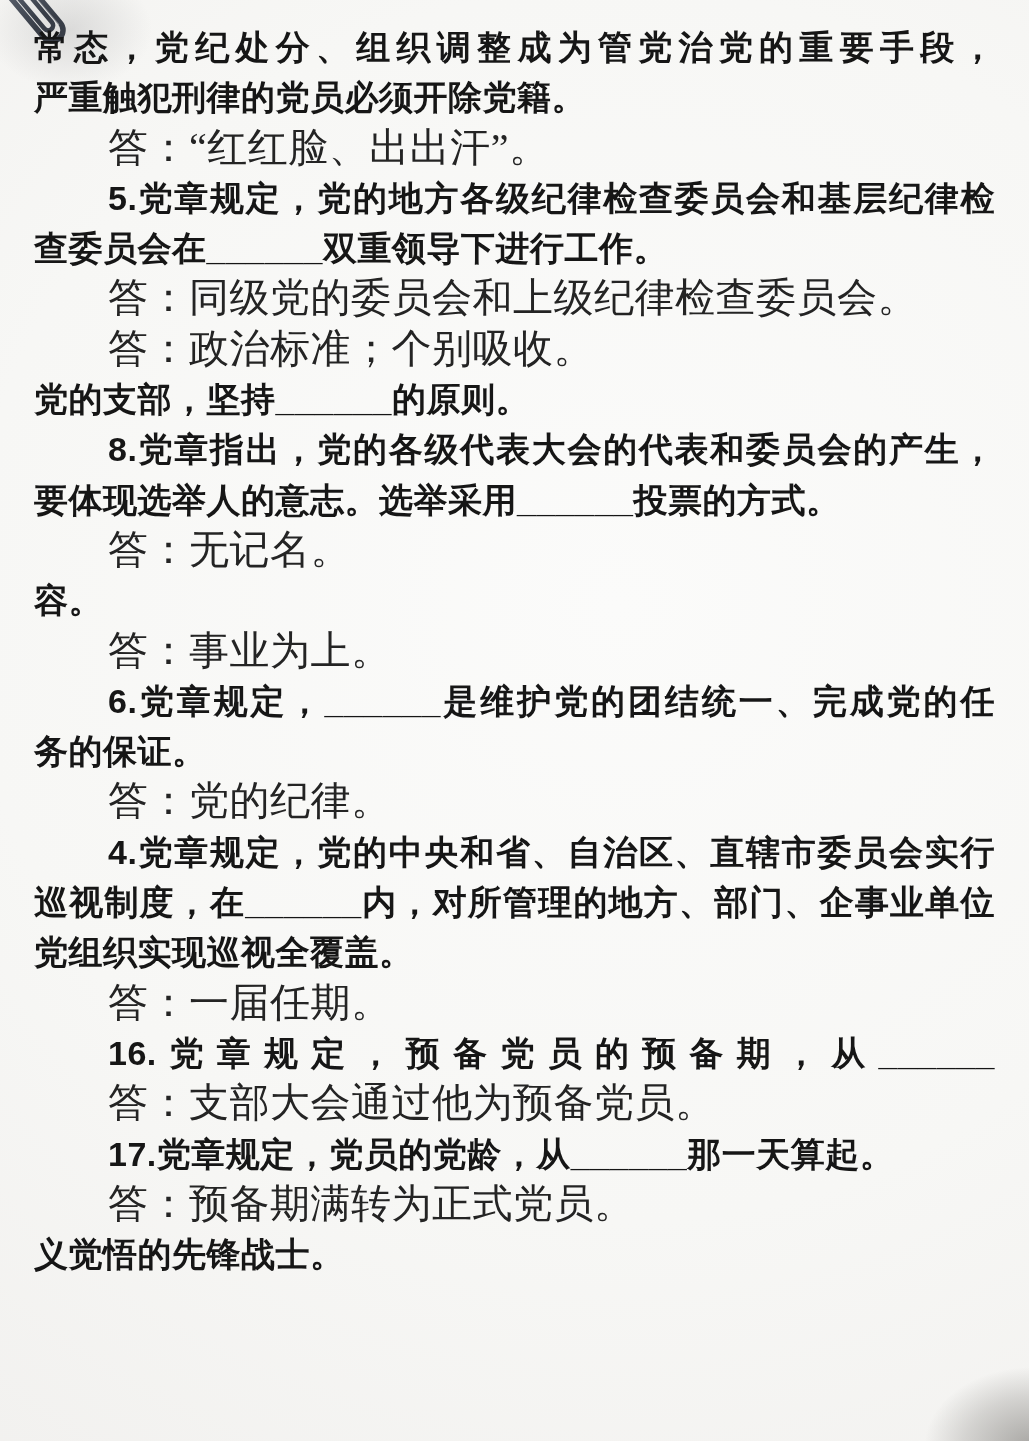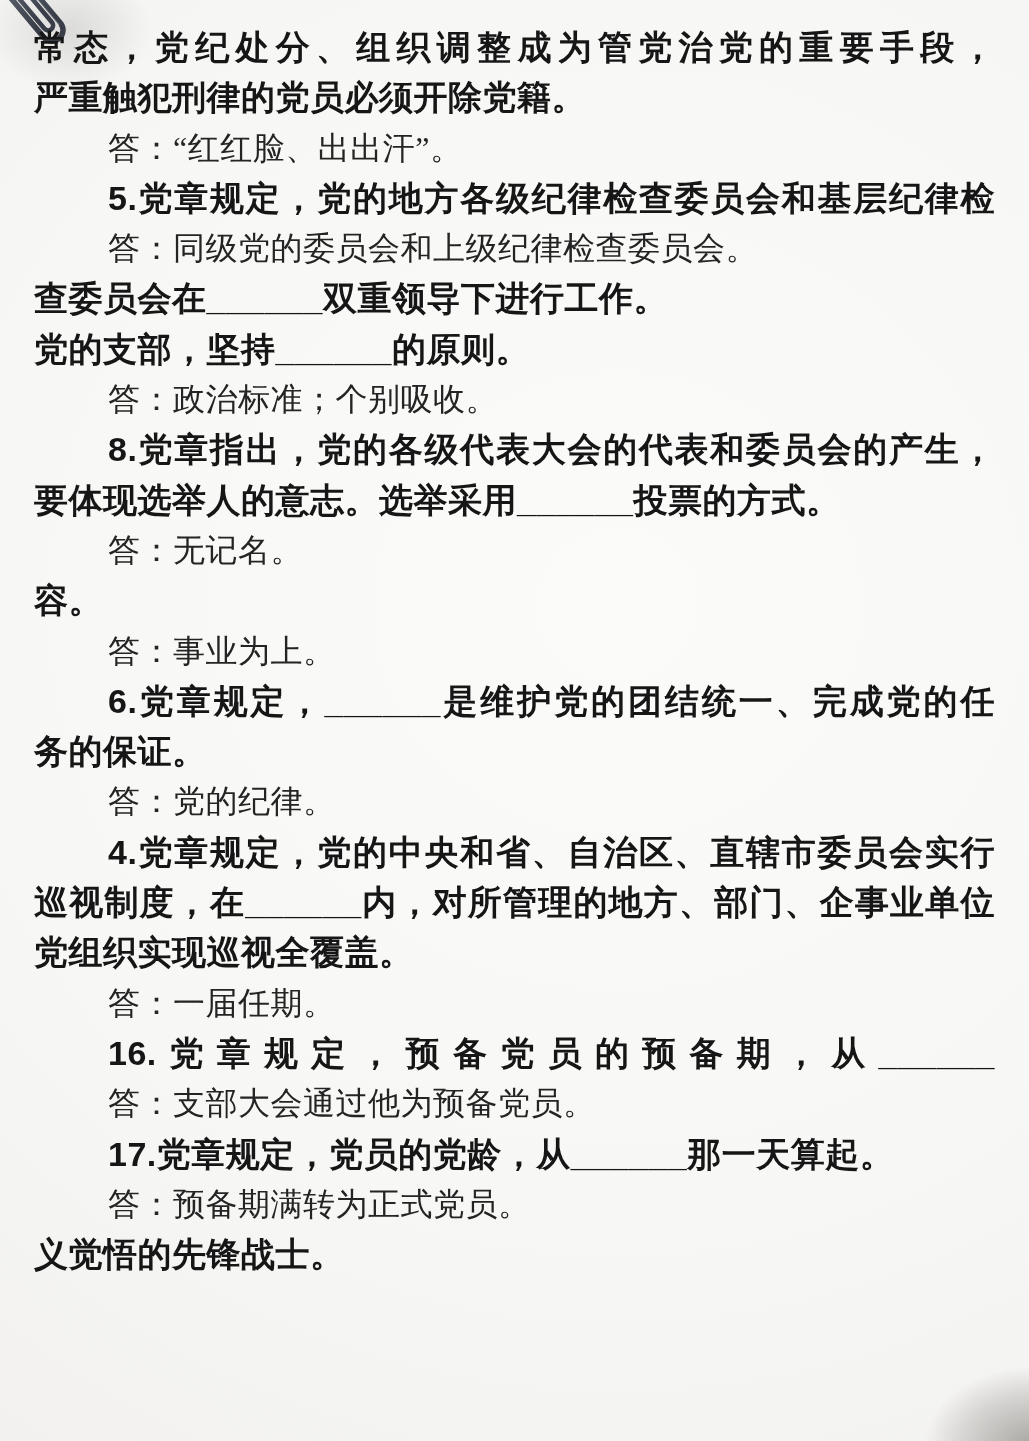--- a/index.html
+++ b/index.html
@@ -50,21 +50,21 @@
     letter-spacing: 0.5px;
   }
   .line.question {
     font-family: "Liberation Sans", "DejaVu Sans", sans-serif;
     font-weight: 700;
     font-size: 34px;
   }
   .line.answer {
     font-family: "Liberation Serif", "DejaVu Serif", serif;
     font-weight: 400;
-    font-size: 32px;
+    font-size: 40px;
     color: #242424;
   }
   .line.indent { text-indent: 74px; }
   .line.fill {
     white-space: normal;
     word-break: keep-all;
     overflow: hidden;
     text-align: justify;
     text-align-last: justify;
   }
@@ -93,24 +93,24 @@
 
       <path d="M -22 -70 L 58.5 24.5" fill="none" stroke="rgba(255,255,255,0.35)" stroke-width="1.4" stroke-linecap="round"></path>
     </svg>
   </div>
 
   <div class="text-body">
       <div class="line question fill">常态，党纪处分、组织调整成为管党治党的重要手段，严重违纪、</div>
       <div class="line question">严重触犯刑律的党员必须开除党籍。</div>
       <div class="line answer indent">答：“红红脸、出出汗”。</div>
       <div class="line question indent fill">5.党章规定，党的地方各级纪律检查委员会和基层纪律检</div>
+      <div class="line question">查委员会在______双重领导下进行工作。</div>
       <div class="line answer indent">答：同级党的委员会和上级纪律检查委员会。</div>
-      <div class="line question">查委员会在______双重领导下进行工作。</div>
+      <div class="line answer indent">答：政治标准；个别吸收。</div>
       <div class="line question">党的支部，坚持______的原则。</div>
-      <div class="line answer indent">答：政治标准；个别吸收。</div>
       <div class="line question indent fill">8.党章指出，党的各级代表大会的代表和委员会的产生，</div>
       <div class="line question">要体现选举人的意志。选举采用______投票的方式。</div>
       <div class="line answer indent">答：无记名。</div>
       <div class="line question">容。</div>
       <div class="line answer indent">答：事业为上。</div>
       <div class="line question indent fill">6.党章规定，______是维护党的团结统一、完成党的任</div>
       <div class="line question">务的保证。</div>
       <div class="line answer indent">答：党的纪律。</div>
       <div class="line question indent fill">4.党章规定，党的中央和省、自治区、直辖市委员会实行</div>
       <div class="line question fill">巡视制度，在______内，对所管理的地方、部门、企事业单位</div>

